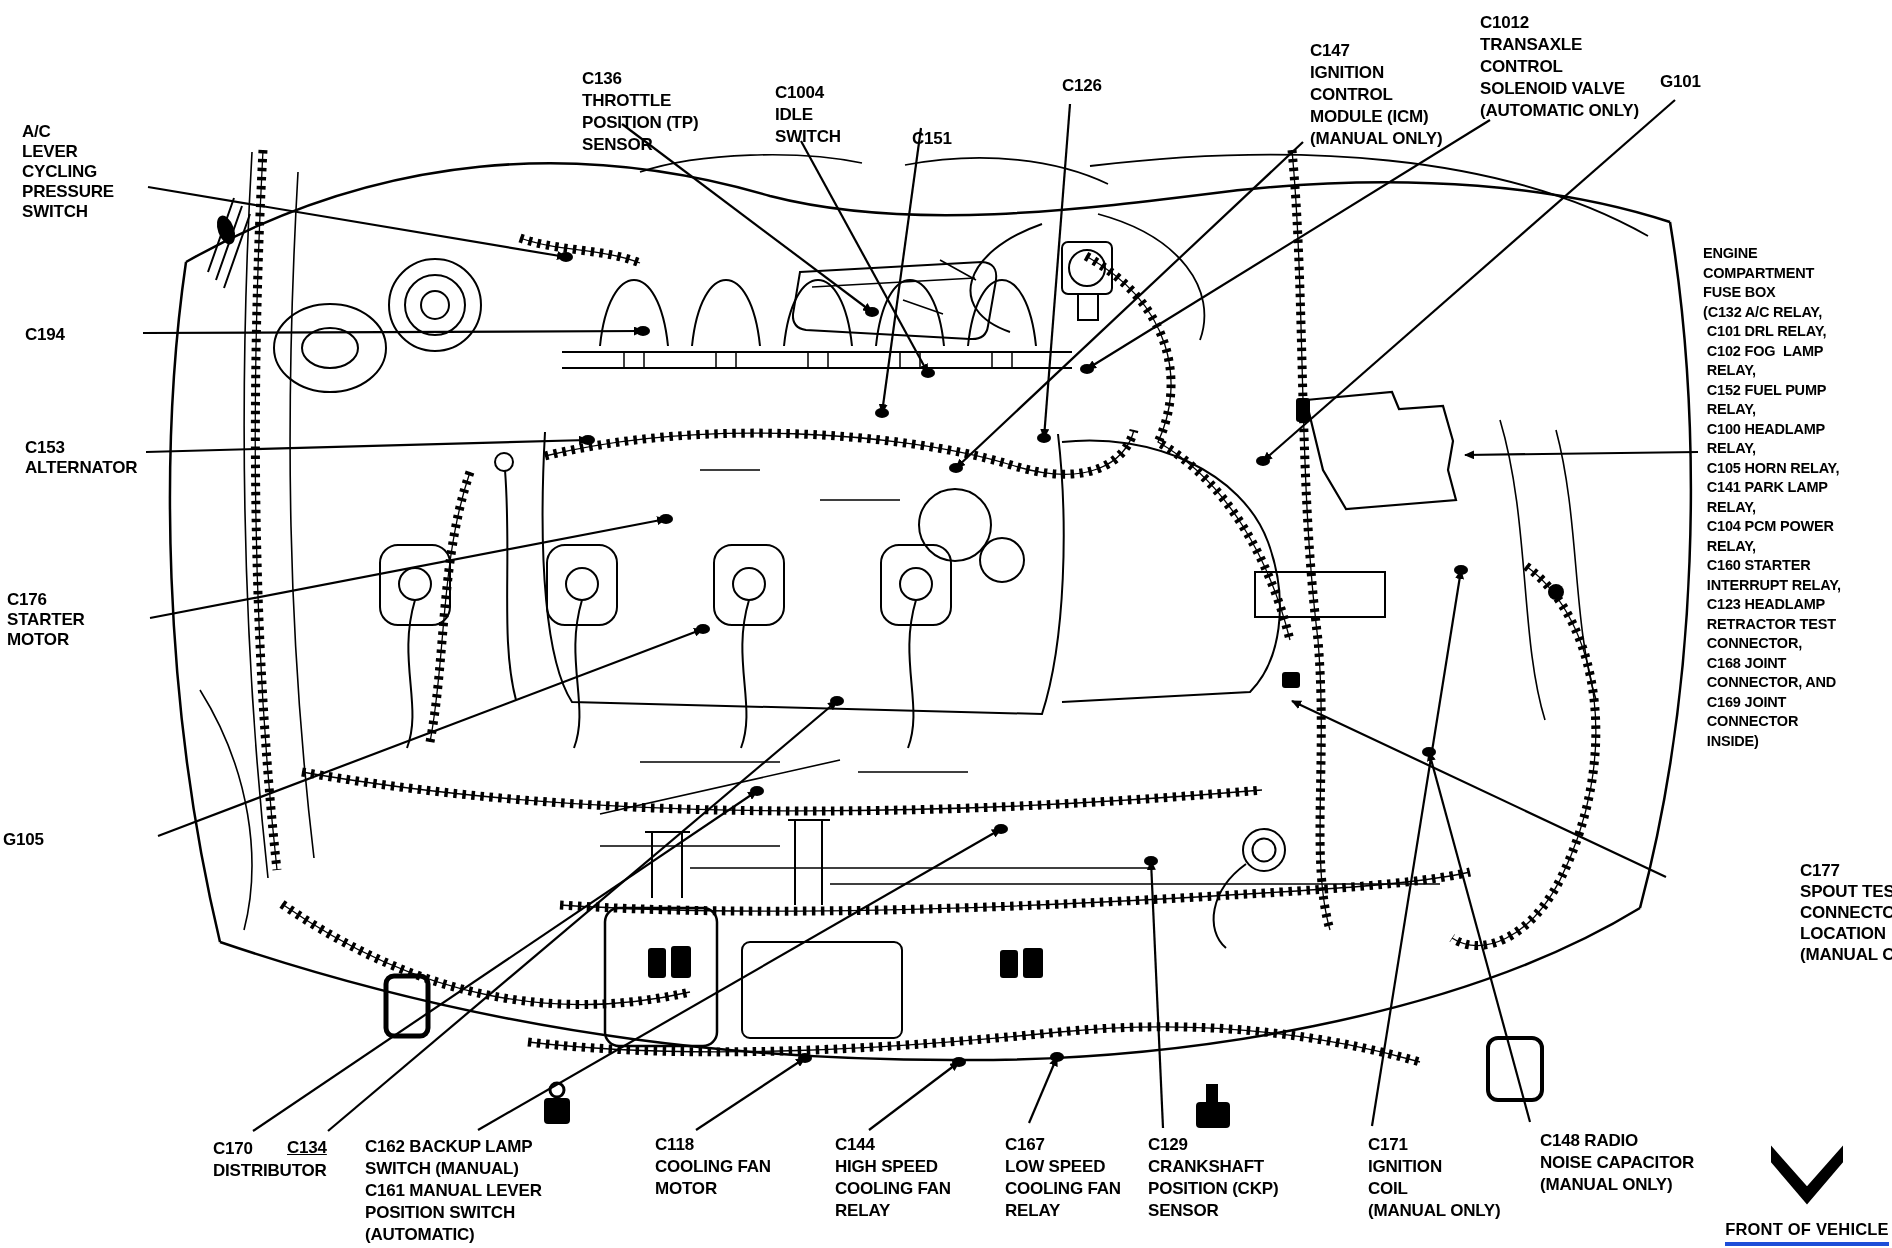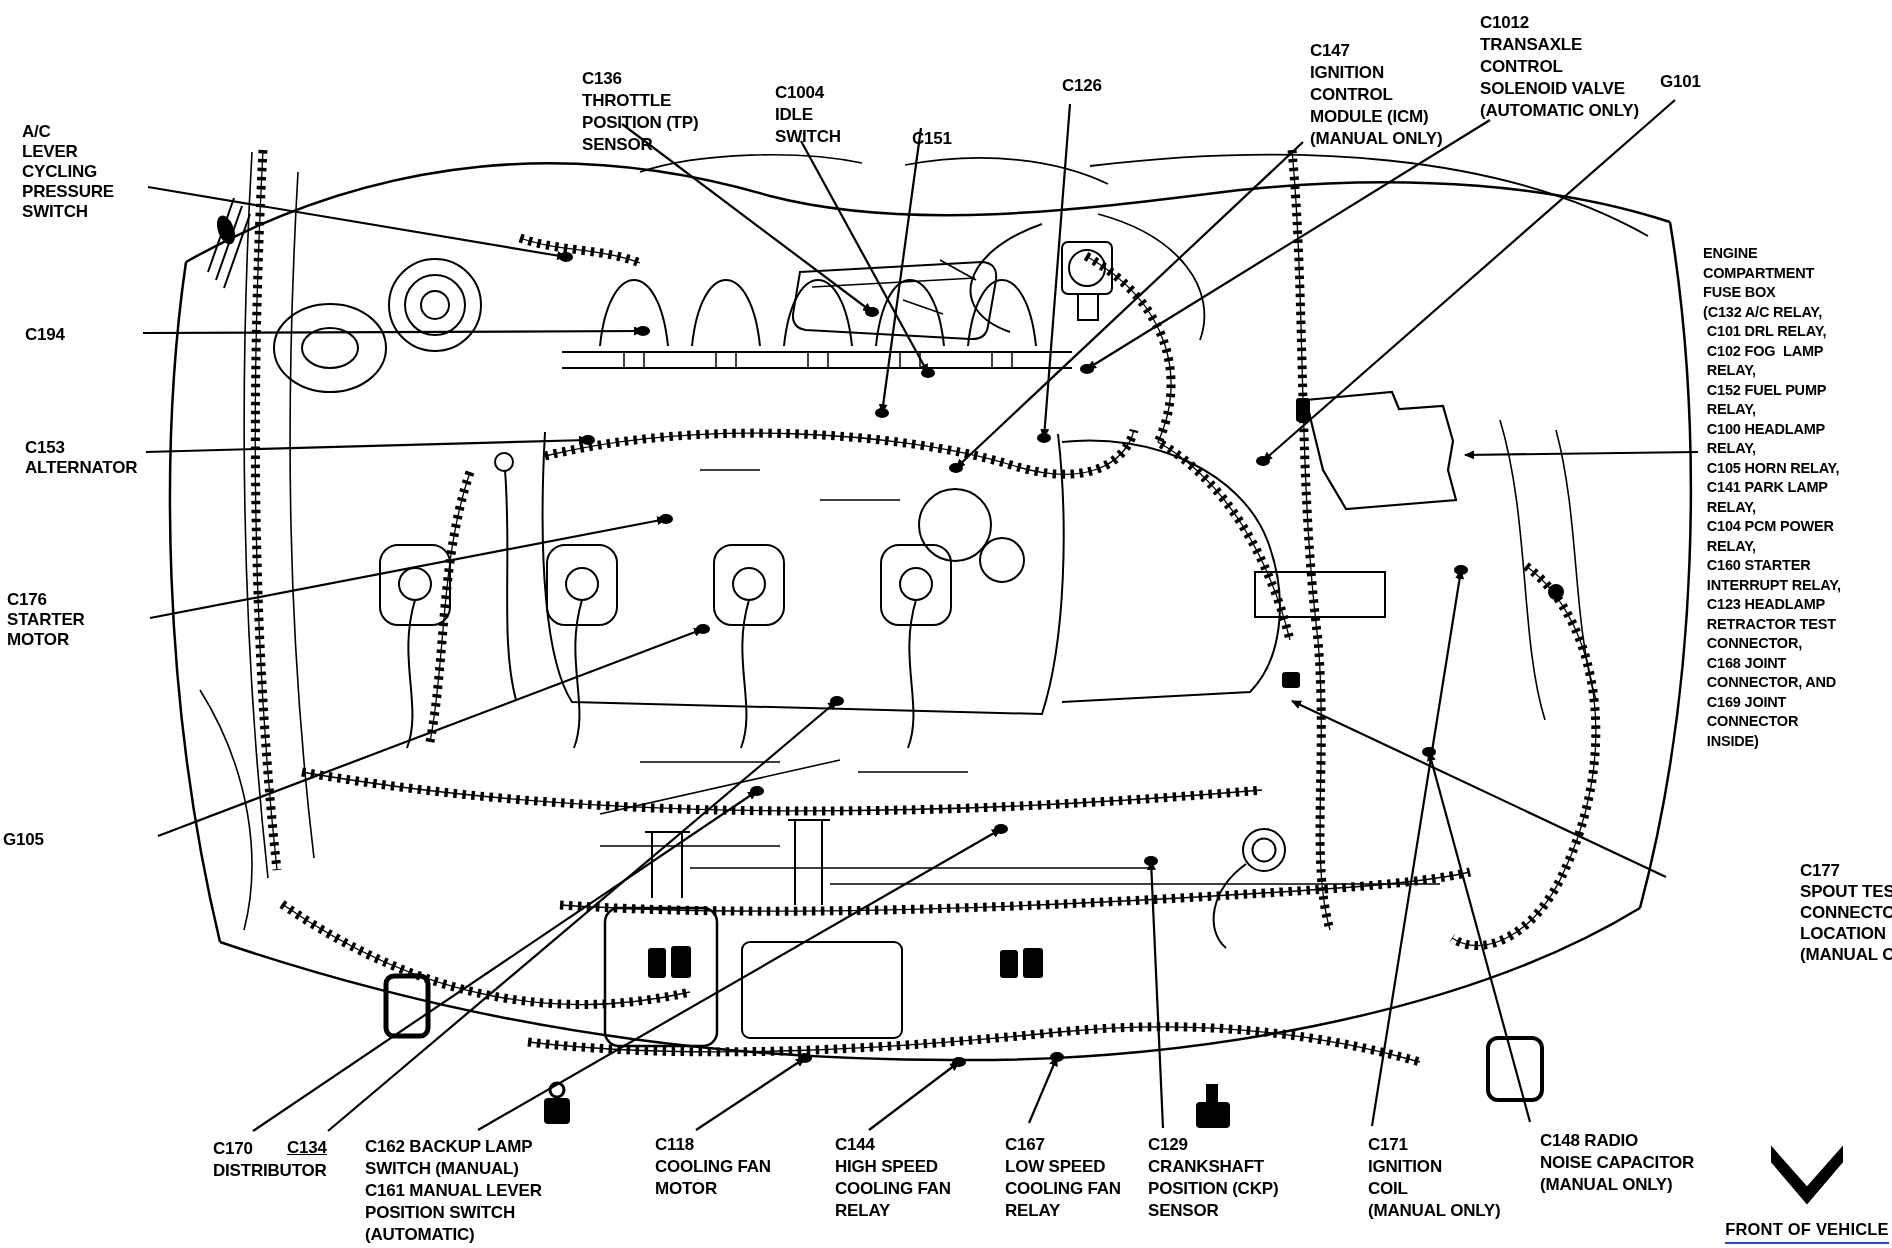--- a/index.html
+++ b/index.html
@@ -8,21 +8,21 @@
     overflow:hidden;font-family:"Liberation Sans",sans-serif;color:#000;
   }
   svg.art{position:absolute;left:0;top:0;}
   .label{
     position:absolute;font-weight:bold;font-size:17px;line-height:20px;
     letter-spacing:-0.2px;white-space:pre;color:#000;
   }
   .label div{white-space:pre;}
   .front-marker{position:absolute;left:1722px;top:1140px;width:170px;text-align:center;}
   .front-marker .fm-text{
-    font-weight:bold;font-size:16.5px;letter-spacing:0.2px;border-bottom:2px solid #1d4ed8;
+    font-weight:bold;font-size:16.5px;letter-spacing:0.2px;border-bottom:4px solid #1d4ed8;
     padding-bottom:3px;display:inline-block;margin-top:4px;white-space:pre;
   }
   .ln{stroke:#000;fill:none;}.sw15{stroke-width:1.5}.sw16{stroke-width:1.6}.sw18{stroke-width:1.8}
   .sw2{stroke-width:2}.sw22{stroke-width:2.2}.sw25{stroke-width:2.5}.sw4{stroke-width:4}.sw5{stroke-width:5}
   .tube{stroke:#000;fill:none;stroke-width:9;stroke-dasharray:3.5 5.5;}
   .tubecore{stroke:#000;fill:none;stroke-width:1.3;}
   .blob{fill:#000;stroke:none;}
   .leader{stroke:#000;stroke-width:2.2;}
 </style>
 </head>

